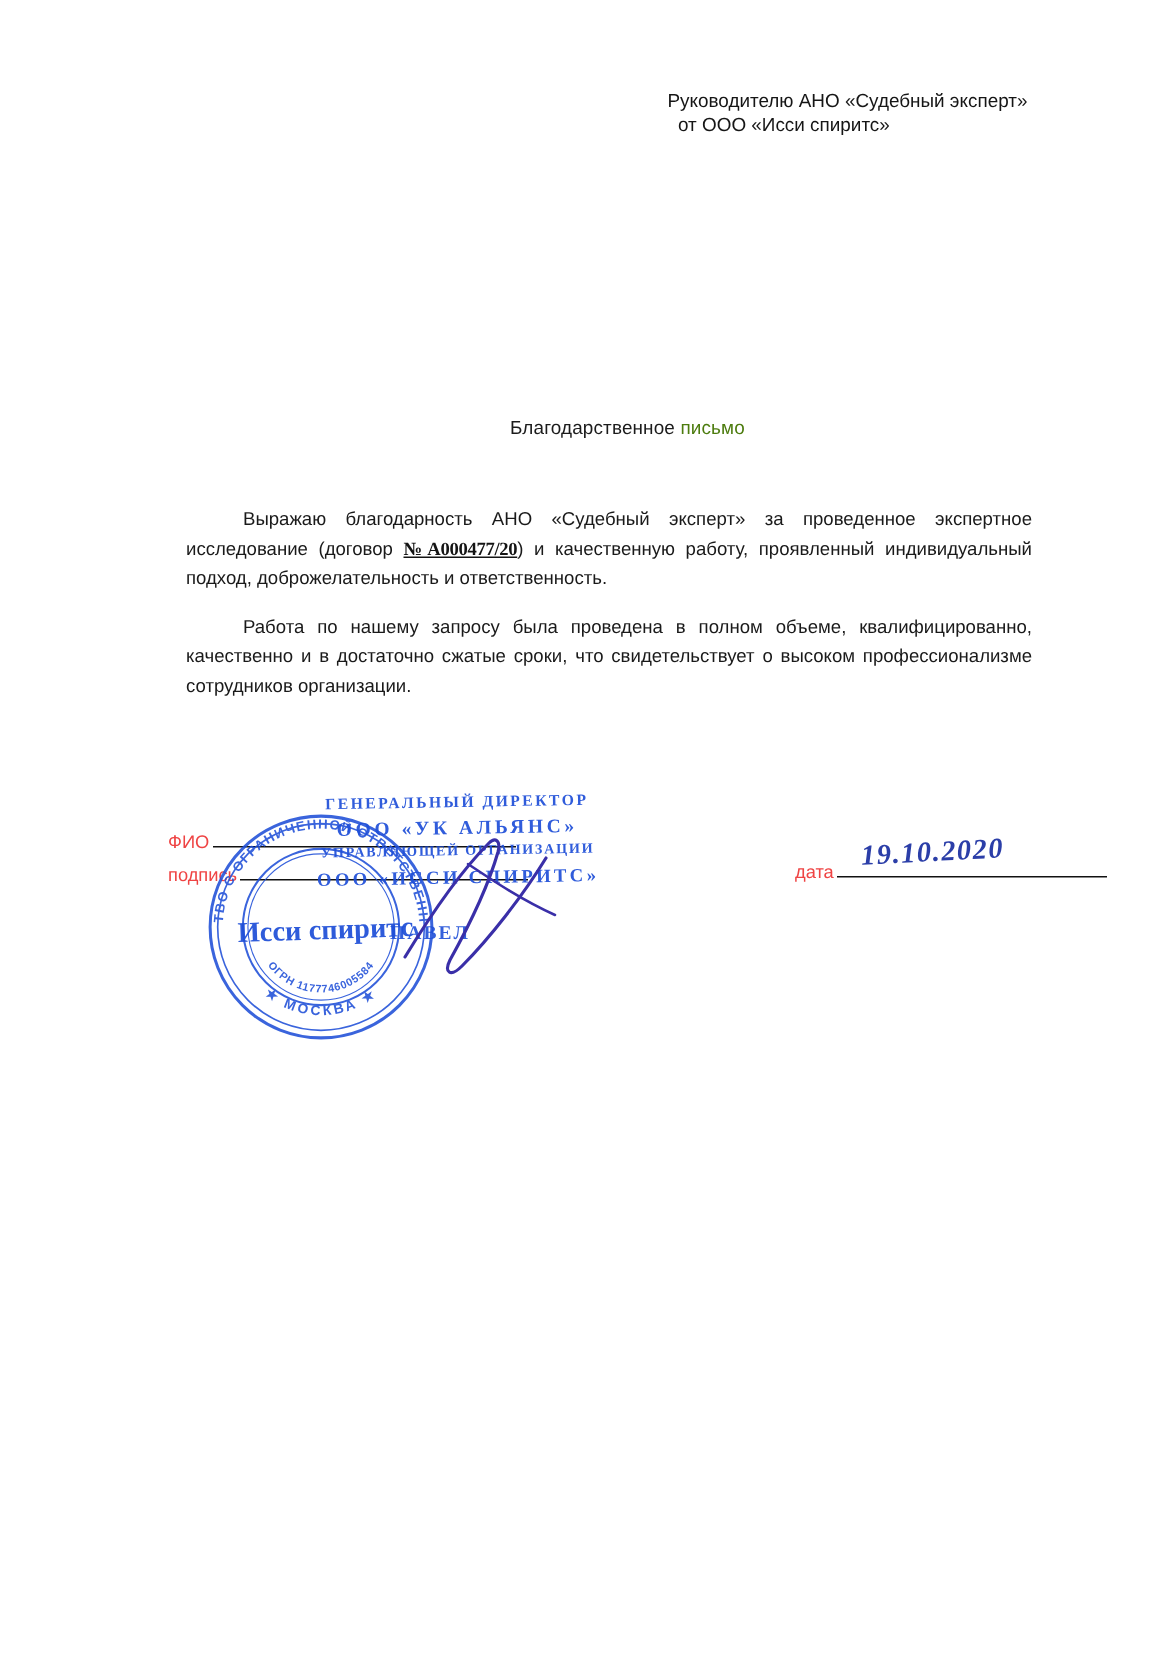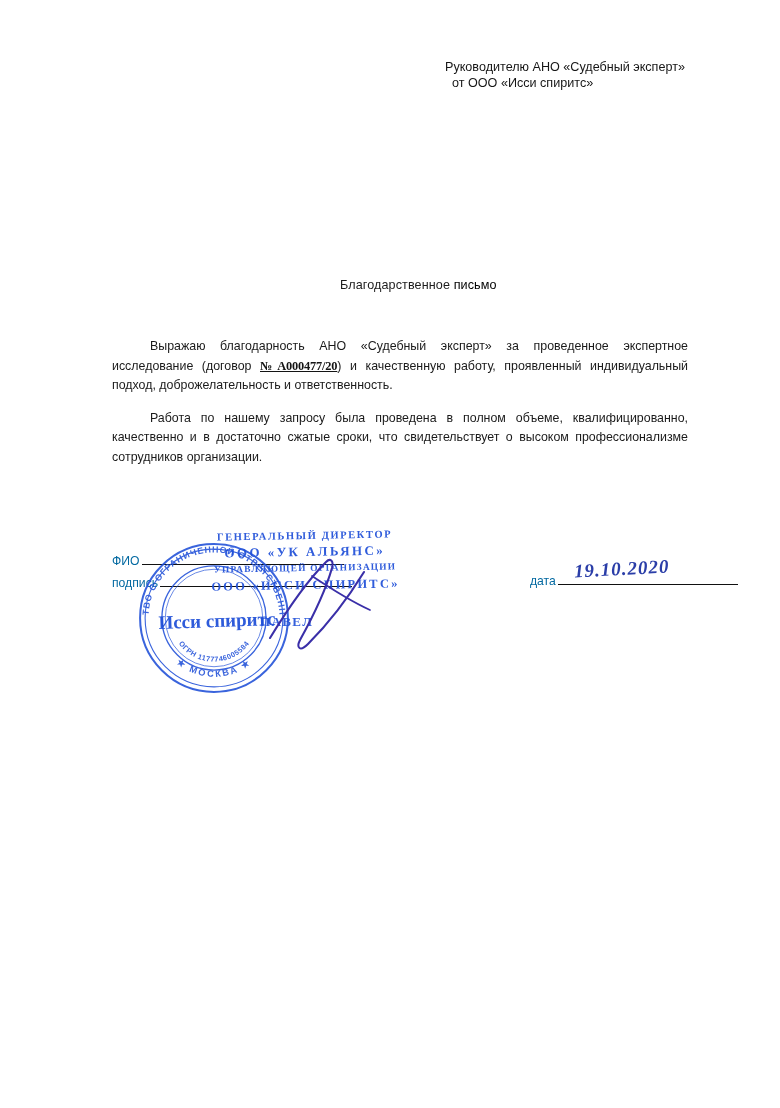--- a/index.html
+++ b/index.html
@@ -36,35 +36,35 @@
   
   .doc-title {
     position: absolute;
     left: 340px;
     top: 278px;
     font-size: 12.6px;
     letter-spacing: 0.1px;
     color: #1c1c1c;
     white-space: nowrap;
   }
-  .doc-title .faded { color: #000000; }
+  .doc-title .faded { color: #4d7c0f; }
 
   
   .body-block {
     position: absolute;
     left: 112px;
     top: 337px;
     width: 576px;
   }
   .para {
     text-align: justify;
     text-justify: inter-word;
     font-size: 12.4px;
     line-height: 1.58;
-    margin: 0 0 9px 0;
+    margin: 0 0 9px 12px;
     color: #1a1a1a;
     text-indent: 38px;
   }
   .para:last-child { margin-bottom: 0; }
   .para-2 { margin-top: 13px; }
   .para-3 { margin-top: 13px; }
 
   .contract-no {
     font-family: "Liberation Serif", serif;
     font-weight: bold;
@@ -80,21 +80,21 @@
     left: 112px;
     top: 548px;
     width: 630px;
     height: 150px;
   }
   .sig-row {
     position: absolute;
     display: flex;
     align-items: flex-end;
     font-size: 12.2px;
-    color: #0369a1;
+    color: #ef4444;
   }
   .sig-row .label { white-space: nowrap; padding-right: 2px; }
   .sig-row .rule {
     display: inline-block;
     border-bottom: 1.1px solid #111;
     height: 1px;
   }
   .row-fio { left: 0px; top: 6px; }
   .row-fio .rule { width: 202px; margin-bottom: 3px; }
   .row-podpis { left: 0px; top: 28px; }

